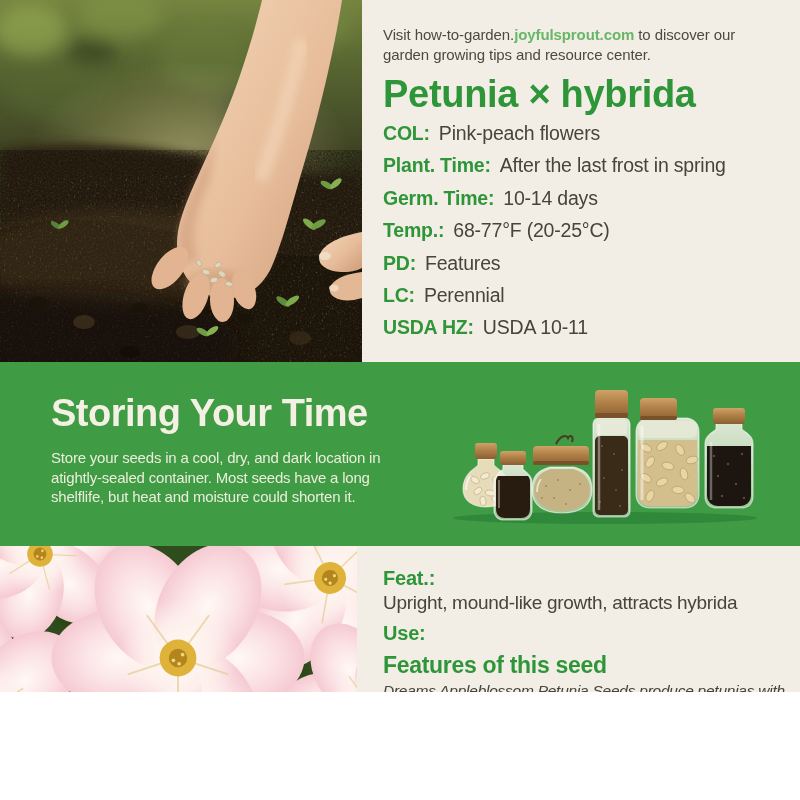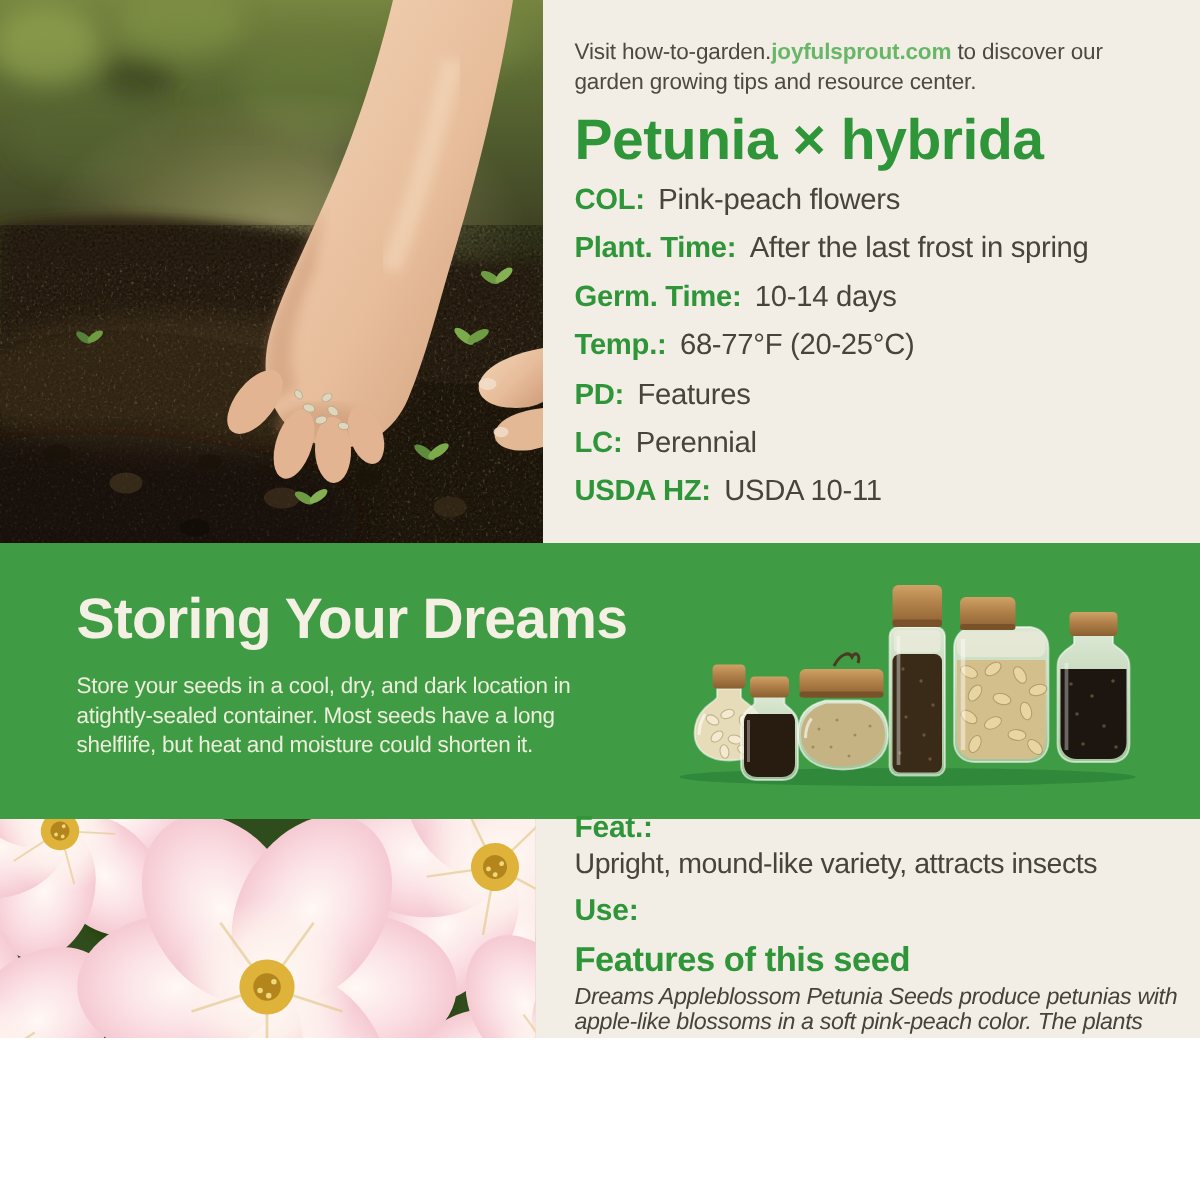--- a/index.html
+++ b/index.html
@@ -19,21 +19,21 @@
   .spec-label{color:#2f9539;font-weight:bold;margin-right:9px;text-align:right;}
   .spec-value{color:#46443c;}
 
   .band{position:absolute;left:0;top:362px;width:800px;height:184px;background:#3f9b44;}
   .band-title{position:absolute;left:51px;top:392px;font-size:38px;font-weight:bold;
               color:#f4f1e4;letter-spacing:-0.5px;}
   .band-body{position:absolute;left:51px;top:448px;width:338px;font-size:15px;line-height:19.5px;
              color:#eceedb;letter-spacing:-0.2px;}
   .jars{position:absolute;left:450px;top:380px;width:310px;height:150px;}
 
-  .info-b{position:absolute;left:383px;top:540px;width:410px;}
+  .info-b{position:absolute;left:383px;top:566px;width:410px;}
   .mini-label{font-size:20px;line-height:24px;font-weight:bold;color:#2f9539;letter-spacing:-0.2px;}
   .mini-value{font-size:19px;line-height:26px;color:#46443c;letter-spacing:-0.3px;}
   .use-label{margin-top:5px;}
   .features-title{margin-top:7px;font-size:23px;line-height:27px;font-weight:bold;color:#2f9539;letter-spacing:-0.3px;}
   .features-body{margin-top:3px;width:406px;font-size:15.5px;line-height:17px;color:#45433b;letter-spacing:-0.25px;font-style:italic;}
 </style>
 </head>
 <body>
 
 <div class="page">
@@ -181,21 +181,21 @@
       <div class="spec-row">
         <span class="spec-label">LC:</span><span class="spec-value">Perennial</span>
       </div>
       <div class="spec-row">
         <span class="spec-label">USDA HZ:</span><span class="spec-value">USDA 10-11</span>
       </div>
     </div>
   </div>
 
   <div class="band"></div>
-  <div class="band-title">Storing Your Dreams</div>
+  <div class="band-title">Storing Your Time</div>
   <div class="band-body">Store your seeds in a cool, dry, and dark location in atightly-sealed container. Most seeds have a long shelflife, but heat and moisture could shorten it.</div>
 
   <svg class="jars" viewBox="0 0 310 150">
     <defs>
       <linearGradient id="corkG" x1="0" y1="0" x2="0" y2="1">
         <stop offset="0" stop-color="#cfa266"></stop>
           <stop offset=".45" stop-color="#b08048"></stop>
           <stop offset="1" stop-color="#8a6031"></stop>
       </linearGradient>
       <linearGradient id="glassG" x1="0" y1="0" x2="0" y2="1">
@@ -360,19 +360,19 @@
     <use href="#flower" transform="translate(330,32) scale(1.0) rotate(10)"></use>
     <use href="#flower" transform="translate(372,162) scale(0.85)"></use>
     <use href="#flower" transform="translate(-15,168) scale(1.0) rotate(20)"></use>
     <use href="#flower" transform="translate(60,274) scale(0.75)"></use>
     <use href="#flower" transform="translate(228,266) scale(0.9) rotate(5)"></use>
     <use href="#flower" transform="translate(178,112) scale(1.15)"></use>
   </svg>
 
   <div class="info-b">
     <div class="mini-label">Feat.:</div>
-    <div class="mini-value">Upright, mound-like variety, attracts insects</div>
+    <div class="mini-value">Upright, mound-like growth, attracts hybrida</div>
     <div class="mini-label use-label">Use:</div>
     <div class="features-title">Features of this seed</div>
     <div class="features-body">Dreams Appleblossom Petunia Seeds produce petunias with apple-like blossoms in a soft pink-peach color. The plants grow in an upright, mounding pattern, attracting a variety of insects and suitable for container cultivation.</div>
   </div>
 
 </div>
 
 </body></html>

